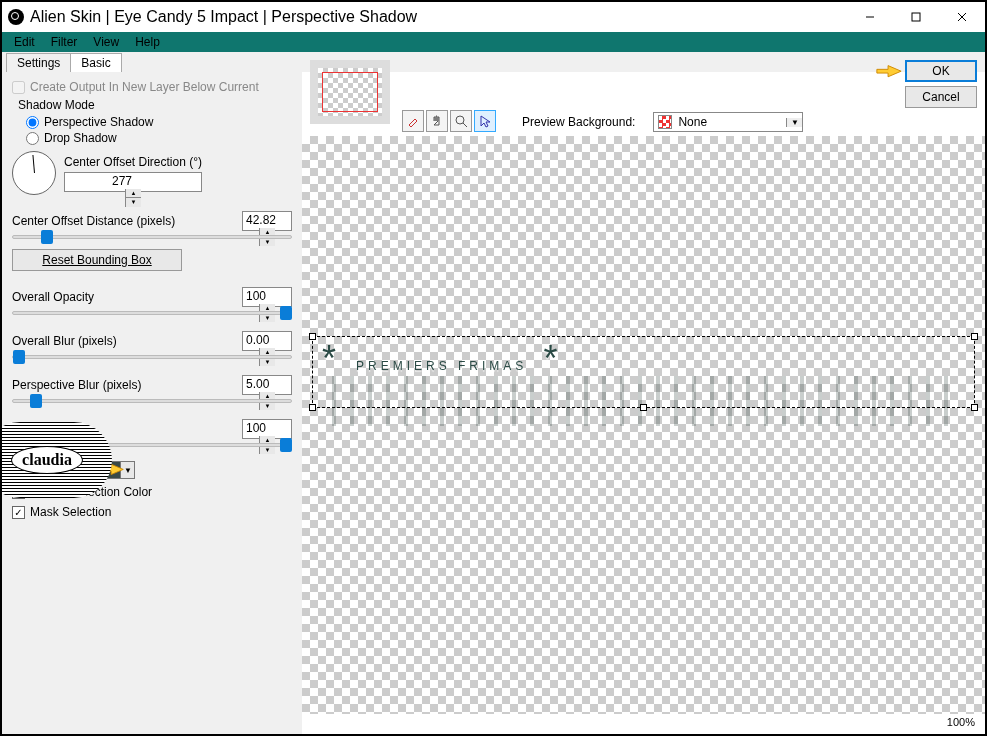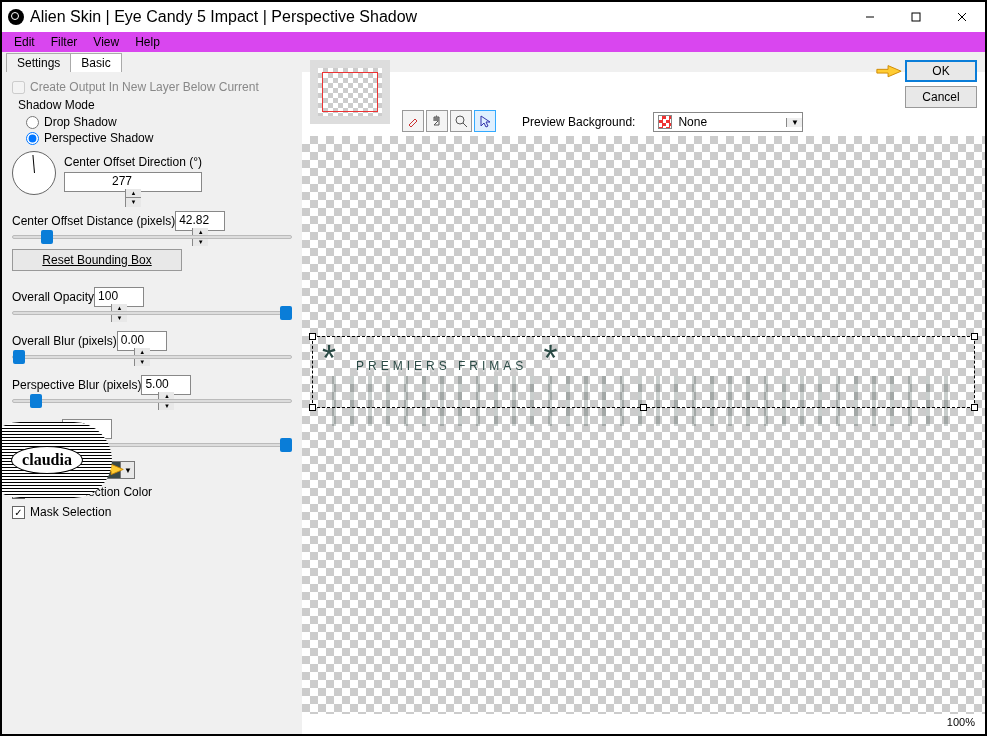--- a/index.html
+++ b/index.html
@@ -8,21 +8,21 @@
 
 .titlebar { height: 30px; background: #fff; display: flex; align-items: center; padding-left: 6px; }
 .titlebar .icon-app { width:16px; height:16px; background:#000; border-radius:50%; margin-right:6px; position:relative;}
 .titlebar .icon-app::after{content:"";position:absolute;left:3px;top:3px;width:6px;height:6px;border:1px solid #fff;border-radius:50%;}
 .titlebar .title { flex:1; font-size:16px; }
 .winbtns { display:flex; height:100%; }
 .winbtn { width:46px; display:flex; align-items:center; justify-content:center; }
 .winbtn svg { width:10px; height:10px; }
 
 
-.menubar { height:20px; display:flex; align-items:center; padding-left:4px; gap:0; background:#d946ef; position:relative;}
+.menubar { height:20px; display:flex; align-items:center; padding-left:4px; gap:0; background:#0f766e; position:relative;}
 .menubar span { padding:2px 8px; }
 
 
 .tabrow { height:20px; display:flex; align-items:flex-end; background:#f0f0f0; padding-left:4px; position:relative;}
 .tab { padding:2px 10px; border:1px solid #aaa; border-bottom:none; background:#f0f0f0; margin-right:-1px;}
 .tab.active { background:#fff; }
 
 
 .main { position:absolute; top:70px; left:0; right:0; bottom:0; display:flex; }
 .leftpanel { width:300px; background:#f0f0f0; padding:8px 10px; position:relative;}
@@ -37,21 +37,21 @@
 .dial-row { display:flex; align-items:center; margin-top:6px; gap:8px;}
 .dial { width:44px; height:44px; border:1px solid #666; border-radius:50%; position:relative; background:#fff;}
 .dial::after{content:"";position:absolute;left:50%;top:50%;width:1px;height:18px;background:#000;transform-origin:top;transform:rotate(175deg);}
 .spin { display:flex; align-items:center; border:1px solid #888; background:#fff; height:20px;flex-direction:column;}
 .spin input { border:none; width:48px; padding:1px 3px; outline:none;}
 .spinbtns { display:flex; flex-direction:column; width:16px; border-left:1px solid #888;}
 .spinbtns div{height:9px;display:flex;align-items:center;justify-content:center;font-size:6px;line-height:1;background:#e8e8e8;}
 .spinbtns div:first-child{border-bottom:1px solid #888;}
 
 .slider-row { margin-top:10px;}
-.slider-label-row{display:flex;align-items:center;margin-bottom:2px;margin-top:16px;}
+.slider-label-row{display:flex;justify-content:space-between;align-items:center;margin-bottom:2px;margin-top:16px;}
 .slider-track { height:4px; background:#ddd; border:1px solid #bbb; border-radius:2px; position:relative; margin-top:4px;}
 .slider-thumb { width:12px; height:14px; background:#0a7dd8; border-radius:2px; position:absolute; top:-6px; }
 
 .btn-reset { margin-top:10px; width:170px; height:22px; background:#e8e8e8; border:1px solid #999;text-decoration:underline;}
 
 .color-row { display:flex;align-items:center;gap:6px;margin-top:14px;}
 .color-swatch { width:28px; height:18px; background:#3a4a47; border:1px solid #777;}
 .color-drop { width:14px;height:18px;border:1px solid #777;border-left:none;display:flex;align-items:center;justify-content:center;font-size:8px;background:#e8e8e8;}
 
 .chk2{display:flex;align-items:center;gap:5px;margin-top:6px;}
@@ -137,26 +137,26 @@
 
   <div class="leftpanel">
 
     <div class="chk">
       <input type="checkbox" disabled="" style="">
       <span>Create Output In New Layer Below Current</span>
     </div>
 
     <div class="group-label">Shadow Mode</div>
     <div class="radio-row">
+        <input type="radio" name="sm" checked="" style="">
+        <span>Perspective Shadow</span>
+      </div>
+    <div class="radio-row">
         <input type="radio" name="sm" style="">
         <span>Drop Shadow</span>
-      </div>
-    <div class="radio-row">
-        <input type="radio" name="sm" checked="" style="">
-        <span>Perspective Shadow</span>
       </div>
 
     <div class="dial-row">
       <div class="dial"></div>
       <div>
         <div style="margin-bottom:3px;">Center Offset Direction (°)</div>
         <div class="spin">
           <input value="277" style="">
           <div class="spinbtns">
               <div>▲</div>

